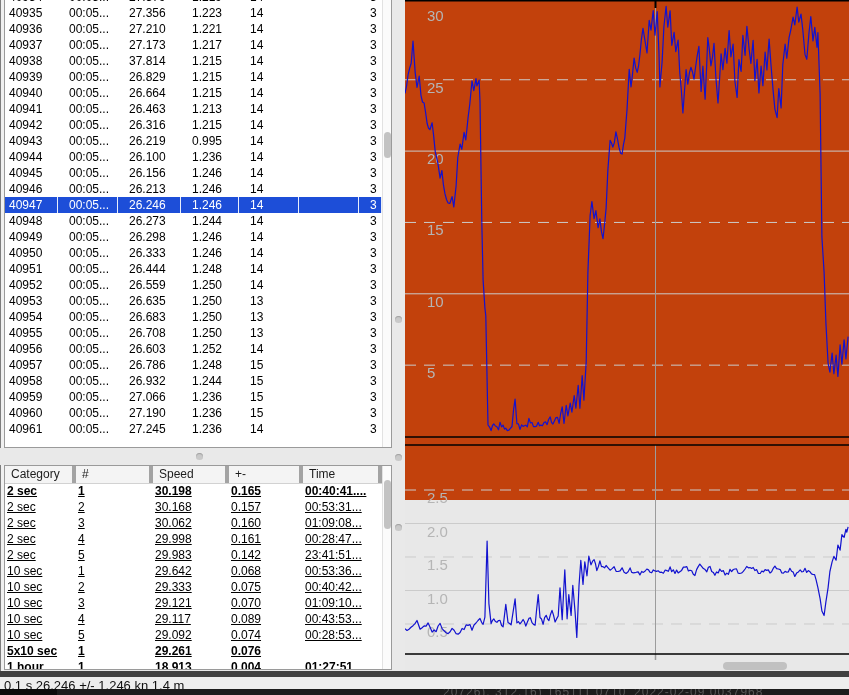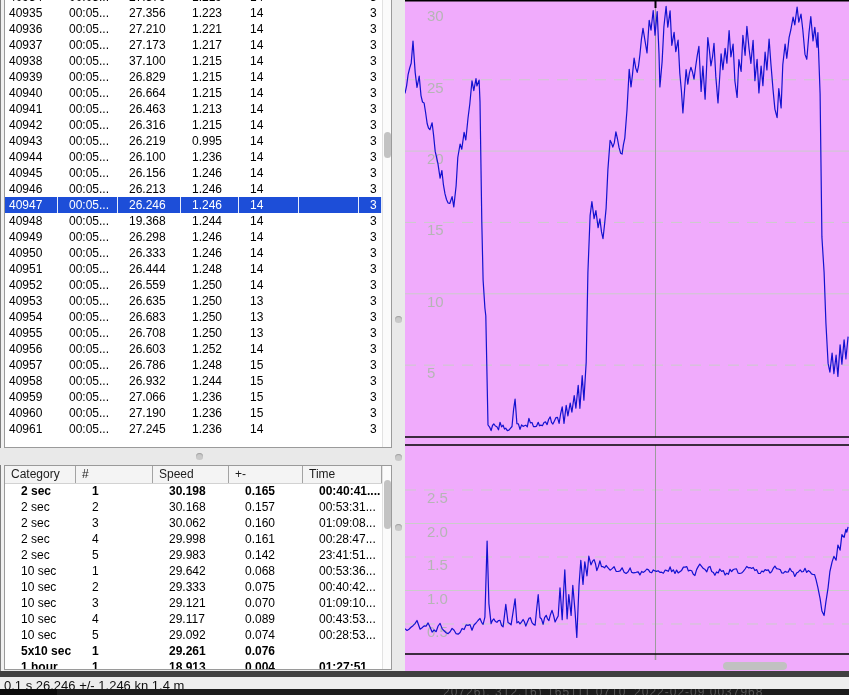--- a/index.html
+++ b/index.html
@@ -20,28 +20,28 @@
   .vthumb{position:absolute;left:1px;width:7px;background:#c3c3c3;border-radius:4px;}
   
   .hsplit{position:absolute;left:0;top:448px;width:405px;height:17px;background:#e9e9e9;}
   .vsplit{position:absolute;left:392px;top:0;width:13px;height:671px;background:#e9e9e9;}
   .dimple{position:absolute;width:7px;height:7px;border-radius:50%;background:#c9c9c9;box-shadow:inset 0 1px 1px #9f9f9f;}
   
   .table2{position:absolute;left:4px;top:465px;width:388px;height:205px;background:#fff;
           border:1px solid #9a9a9a;box-sizing:border-box;overflow:hidden;}
   .t2head{position:absolute;left:0;top:0;right:9px;height:17px;background:#f4f4f4;
           border-bottom:1px solid #d2d2d2;display:flex;font-size:12px;color:#1c1c1c;line-height:17px;}
-  .t2head .h{box-sizing:border-box;padding-left:6px;border-right:1px solid #a3a3a3;overflow:hidden;}
+  .t2head .h{box-sizing:border-box;padding-left:6px;border-right:4px solid #a3a3a3;overflow:hidden;}
   .t2rows{position:absolute;left:0;top:17px;right:9px;}
   .t2row{height:16px;line-height:16px;font-size:12px;color:#000;display:flex;white-space:nowrap;}
-  .t2row .c{overflow:hidden;box-sizing:border-box;padding-left:16px;}
+  .t2row .c{overflow:hidden;box-sizing:border-box;padding-left:2px;text-decoration:underline;}
   .w0{width:71px;} .w1{width:77px;} .w2{width:76px;} .w3{width:74px;} .w4{flex:1;border-right:none;}
   .t2row.bold{font-weight:bold;}
   
-  .charts{position:absolute;left:405px;top:0;width:444px;height:671px;background:#f0abfc;text-decoration:underline;}
+  .charts{position:absolute;left:405px;top:0;width:444px;height:500px;background:#c2410c;text-decoration:underline;}
   .charts svg{position:absolute;left:0;display:block;}
   #chart1{top:0;}
   #chart2{top:444px;}
   .hscroll{position:absolute;left:318px;top:662px;width:64px;height:8px;border-radius:4px;background:#c1c1c1;}
   
   .statusbar{position:absolute;left:0;top:671px;width:849px;height:18px;background:#ededed;
              border-top:6px solid #404040;box-sizing:border-box;font-size:13px;color:#111;
              line-height:17px;padding-left:4px;}
   .darkstrip{position:absolute;left:0;top:689px;width:849px;height:6px;background:#1c1c1c;overflow:hidden;}
   .darkblock{position:absolute;left:0;top:0;width:57px;height:6px;background:#0b0b0b;}
@@ -89,21 +89,21 @@
           <div class="c c1">00:05...</div>
           <div class="c c2">27.173</div>
           <div class="c c3">1.217</div>
           <div class="c c4">14</div>
           <div class="c c5"></div>
           <div class="c c6">3</div>
         </div>
         <div class="trow">
           <div class="c c0">40938</div>
           <div class="c c1">00:05...</div>
-          <div class="c c2">37.100</div>
+          <div class="c c2">37.814</div>
           <div class="c c3">1.215</div>
           <div class="c c4">14</div>
           <div class="c c5"></div>
           <div class="c c6">3</div>
         </div>
         <div class="trow">
           <div class="c c0">40939</div>
           <div class="c c1">00:05...</div>
           <div class="c c2">26.829</div>
           <div class="c c3">1.215</div>
@@ -179,21 +179,21 @@
           <div class="c c1">00:05...</div>
           <div class="c c2">26.246</div>
           <div class="c c3">1.246</div>
           <div class="c c4">14</div>
           <div class="c c5"></div>
           <div class="c c6">3</div>
         </div>
         <div class="trow">
           <div class="c c0">40948</div>
           <div class="c c1">00:05...</div>
-          <div class="c c2">19.368</div>
+          <div class="c c2">26.273</div>
           <div class="c c3">1.244</div>
           <div class="c c4">14</div>
           <div class="c c5"></div>
           <div class="c c6">3</div>
         </div>
         <div class="trow">
           <div class="c c0">40949</div>
           <div class="c c1">00:05...</div>
           <div class="c c2">26.298</div>
           <div class="c c3">1.246</div>

